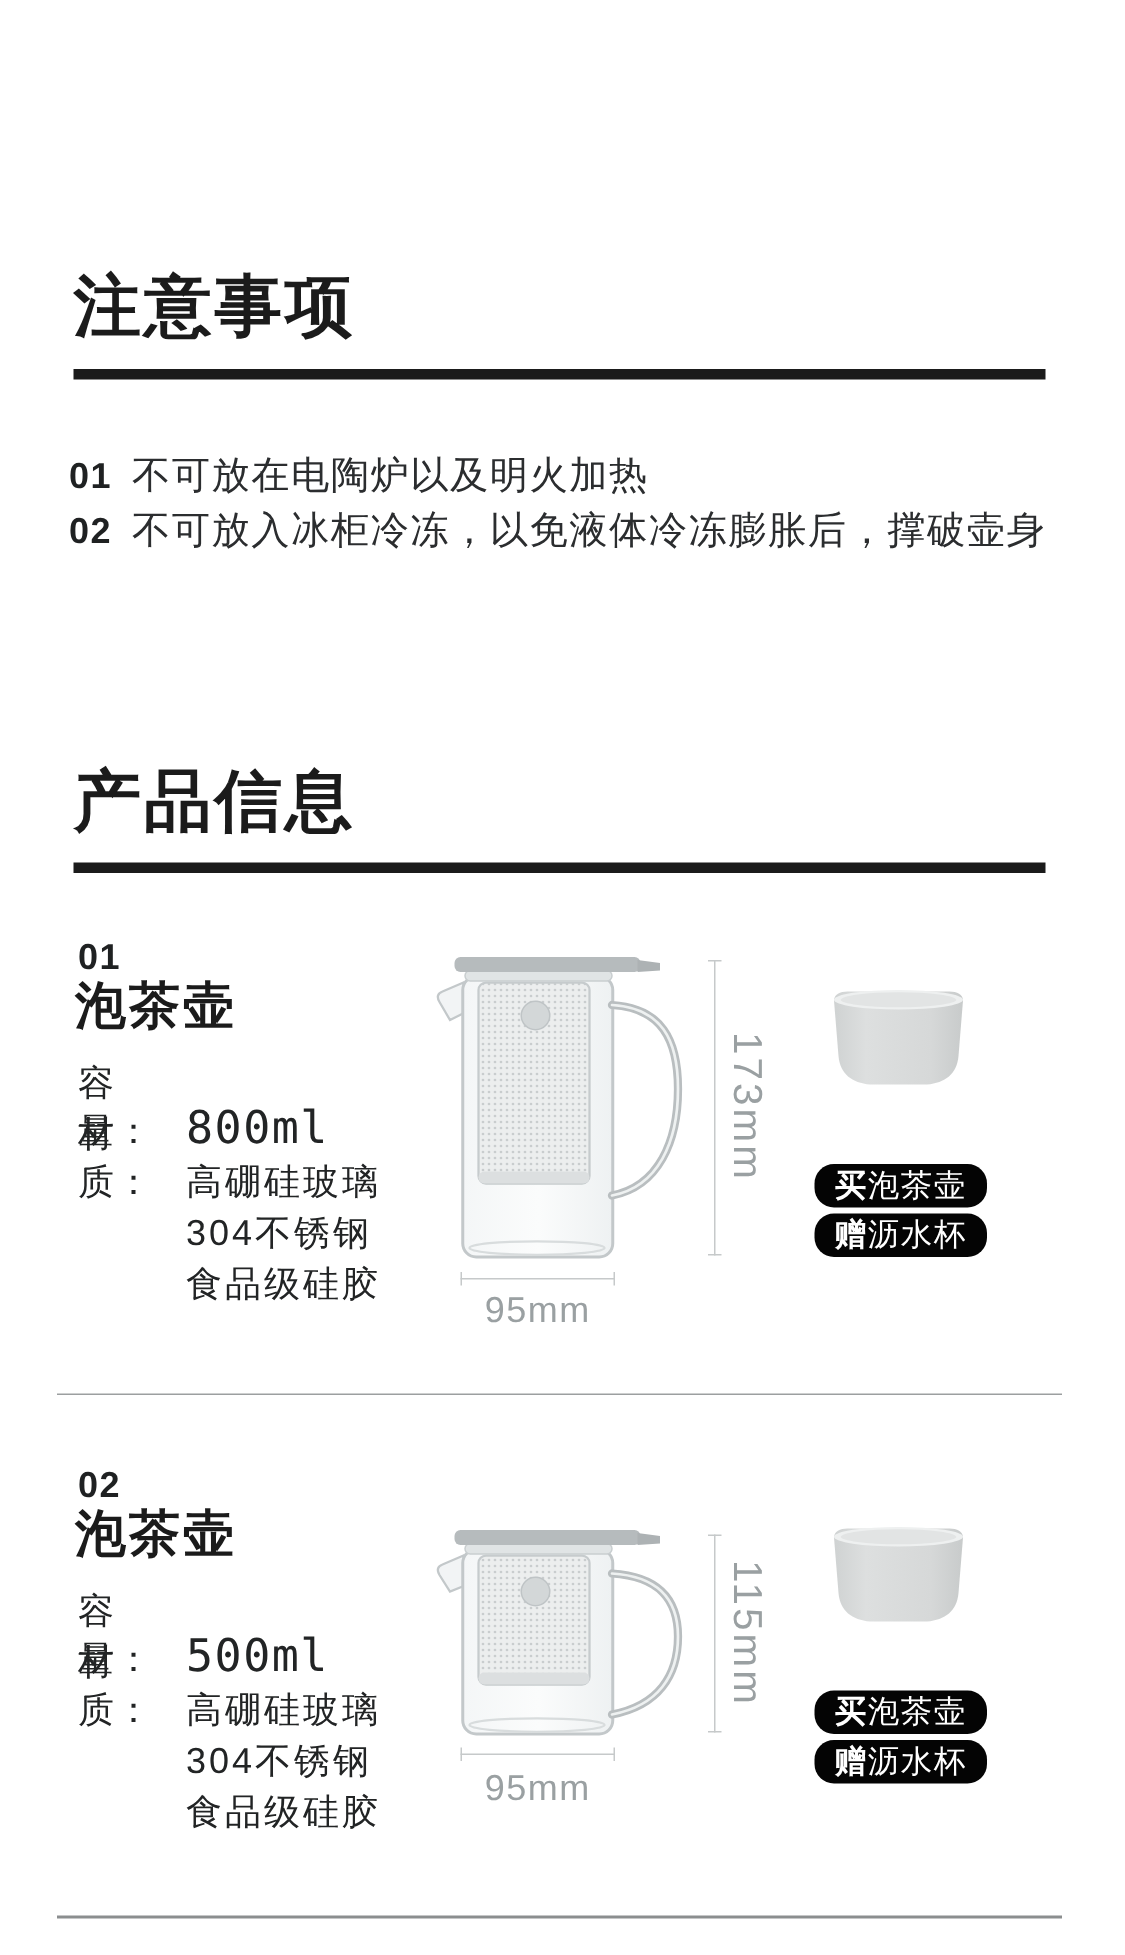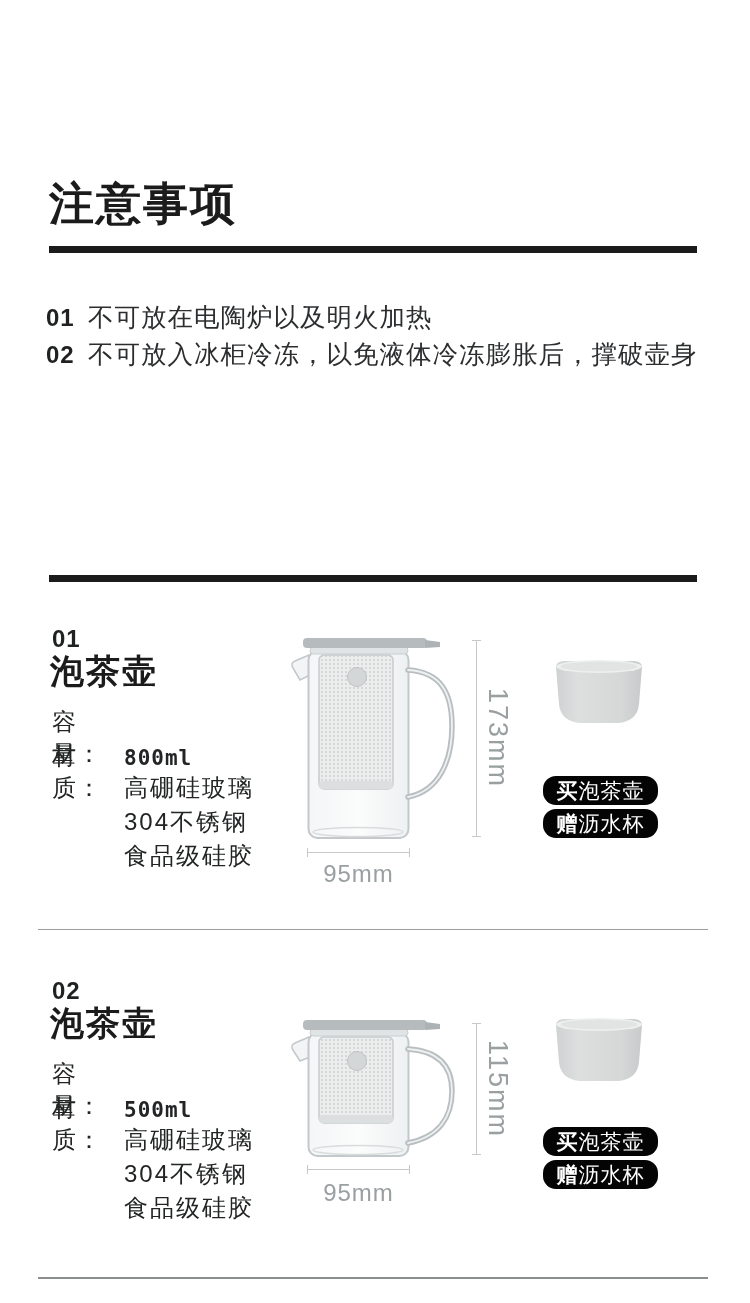--- a/index.html
+++ b/index.html
@@ -21,21 +21,21 @@
   .ptext{width:616px;color:#2b2d2f;letter-spacing:1px;}
 
   
   .pblock{position:absolute;left:0;width:750px;}
   .prod-num{position:absolute;left:52px;top:7px;font-size:24px;font-weight:800;color:#1f2122;letter-spacing:1px;line-height:1;}
   .prod-name{position:absolute;left:50px;top:34px;font-size:34px;font-weight:800;color:#1b1b1b;letter-spacing:2px;line-height:1;}
   .specs{position:absolute;left:52px;top:116px;font-size:24px;color:#222425;}
   .spec-row{display:flex;height:34px;align-items:flex-end;}
   .spec-label{flex:0 0 72px;letter-spacing:1px;}
   .spec-value{letter-spacing:2px;}
-  .spec-value.mono{font-family:"DejaVu Sans Mono",monospace;font-weight:700;font-size:21px;letter-spacing:1px;}
+  .spec-value.mono{font-family:"DejaVu Sans Mono",monospace;font-weight:400;font-size:30px;letter-spacing:1px;}
 
   
   .figure{position:absolute;}
   .vdim{position:absolute;width:1px;background:#c6c9ca;}
   .vdim::before,.vdim::after{content:"";position:absolute;left:-4px;width:9px;height:1px;background:#c6c9ca;}
   .vdim::before{top:0;}
   .vdim::after{bottom:0;}
   .hdim{position:absolute;height:1px;background:#c6c9ca;}
   .hdim::before,.hdim::after{content:"";position:absolute;top:-4px;width:1px;height:9px;background:#c6c9ca;}
   .hdim::before{left:0;}
@@ -72,20 +72,21 @@
     <div class="pitem">
       <span class="pnum">01</span>
       <span class="ptext">不可放在电陶炉以及明火加热</span>
     </div>
     <div class="pitem">
       <span class="pnum">02</span>
       <span class="ptext">不可放入冰柜冷冻，以免液体冷冻膨胀后，撑破壶身</span>
     </div>
   </div>
 
+  <div class="sec-title" style="top:511px;">产品信息</div>
   <div class="sec-rule" style="top:575px;"></div>
 
   <div class="pblock" style="top:620px;height:300px;">
     <div class="prod-num">01</div>
     <div class="prod-name">泡茶壶</div>
 
     <div class="specs">
       <div class="spec-row">
         <span class="spec-label">容量：</span>
         <span class="spec-value mono">800ml</span>

